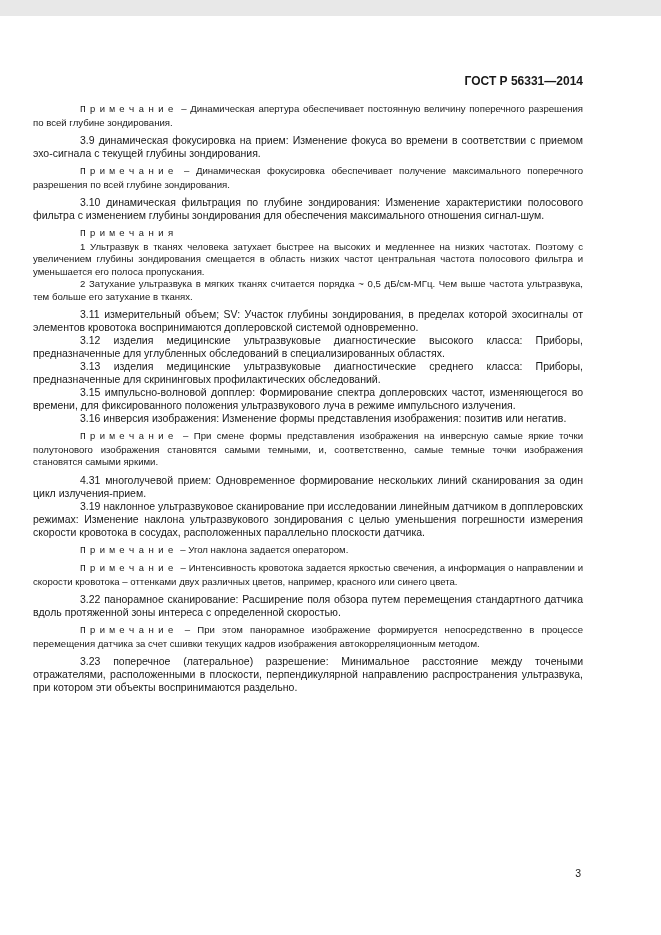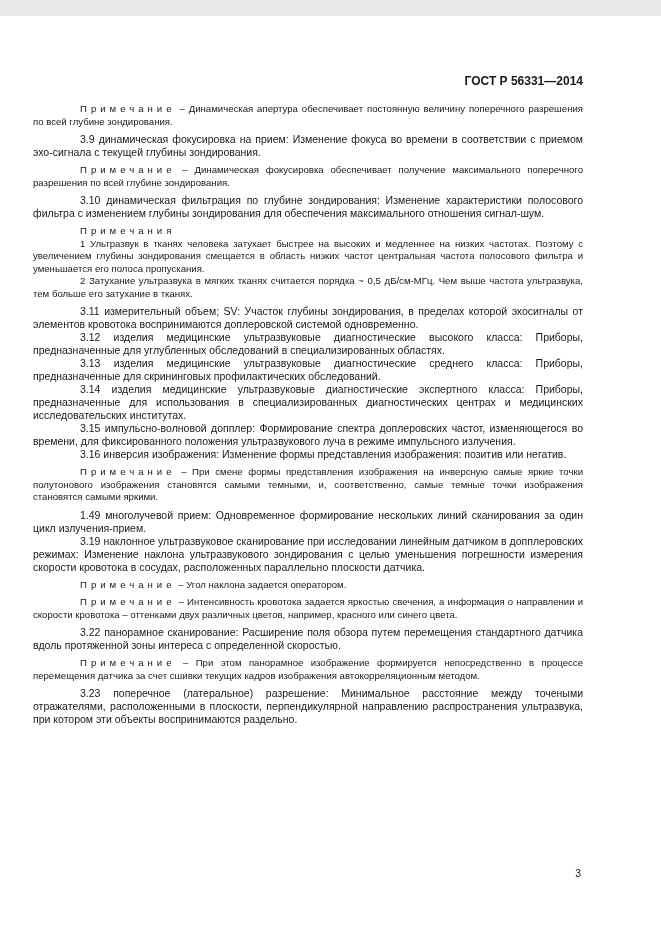--- a/index.html
+++ b/index.html
@@ -26,21 +26,21 @@
   p.term {
     font-size: 10.5px;
     line-height: 13px;
   }
   p.note, p.note-item, p.note-label-line {
     font-size: 9.6px;
     line-height: 12.5px;
   }
   p.note { margin: 5px 0; }
   .notes-block { margin: 5px 0; }
-  .note-label { letter-spacing: 4px; }
+  .note-label { letter-spacing: 4px; font-family: Liberation Mono, monospace; }
   b.term-name { font-weight: normal; }
   .page-number {
     position: absolute;
     top: 851px;
     right: 80px;
     font-size: 10.5px;
   }
 </style>
 </head>
 <body>
@@ -54,25 +54,24 @@
       <p class="note"><span class="note-label">Примечание</span> – Динамическая фокусировка обеспечивает получение максимального поперечного разрешения по всей глубине зондирования.</p>
       <p class="term"><span class="term-number">3.10 </span><b class="term-name">динамическая фильтрация по глубине зондирования:</b> Изменение характеристики полосового фильтра с изменением глубины зондирования для обеспечения максимального отношения сигнал-шум.</p>
       <div class="notes-block">
         <p class="note-label-line"><span class="note-label">Примечания</span></p>
         <p class="note-item">1 Ультразвук в тканях человека затухает быстрее на высоких и медленнее на низких частотах. Поэтому с увеличением глубины зондирования смещается в область низких частот центральная частота полосового фильтра и уменьшается его полоса пропускания.</p>
         <p class="note-item">2 Затухание ультразвука в мягких тканях считается порядка ~ 0,5 дБ/см-МГц. Чем выше частота ультразвука, тем больше его затухание в тканях.</p>
       </div>
       <p class="term"><span class="term-number">3.11 </span><b class="term-name">измерительный объем;</b><span class="term-abbr"> SV:</span> Участок глубины зондирования, в пределах которой эхосигналы от элементов кровотока воспринимаются доплеровской системой одновременно.</p>
       <p class="term"><span class="term-number">3.12 </span><b class="term-name">изделия медицинские ультразвуковые диагностические высокого класса:</b> Приборы, предназначенные для углубленных обследований в специализированных областях.</p>
       <p class="term"><span class="term-number">3.13 </span><b class="term-name">изделия медицинские ультразвуковые диагностические среднего класса:</b> Приборы, предназначенные для скрининговых профилактических обследований.</p>
-      <p class="term"><span class="term-number">3.14 </span><b class="term-name">изделия медицинские ультразвуковые диагностические экспертного класса:</b> Приборы, предназначенные для использования в специализированных диагностических центрах и медицинских исследовательских институтах.</p>
       <p class="term"><span class="term-number">3.15 </span><b class="term-name">импульсно-волновой допплер:</b> Формирование спектра доплеровских частот, изменяющегося во времени, для фиксированного положения ультразвукового луча в режиме импульсного излучения.</p>
       <p class="term"><span class="term-number">3.16 </span><b class="term-name">инверсия изображения:</b> Изменение формы представления изображения: позитив или негатив.</p>
       <p class="note"><span class="note-label">Примечание</span> – При смене формы представления изображения на инверсную самые яркие точки полутонового изображения становятся самыми темными, и, соответственно, самые темные точки изображения становятся самыми яркими.</p>
-      <p class="term"><span class="term-number">1.49 </span><b class="term-name">многолучевой прием:</b> Одновременное формирование нескольких линий сканирования за один цикл излучения-прием.</p>
+      <p class="term"><span class="term-number">4.31 </span><b class="term-name">многолучевой прием:</b> Одновременное формирование нескольких линий сканирования за один цикл излучения-прием.</p>
       <p class="term"><span class="term-number">3.19 </span><b class="term-name">наклонное ультразвуковое сканирование при исследовании линейным датчиком в допплеровских режимах:</b> Изменение наклона ультразвукового зондирования с целью уменьшения погрешности измерения скорости кровотока в сосудах, расположенных параллельно плоскости датчика.</p>
       <p class="note"><span class="note-label">Примечание</span> – Угол наклона задается оператором.</p>
       <p class="note"><span class="note-label">Примечание</span> – Интенсивность кровотока задается яркостью свечения, а информация о направлении и скорости кровотока – оттенками двух различных цветов, например, красного или синего цвета.</p>
       <p class="term"><span class="term-number">3.22 </span><b class="term-name">панорамное сканирование:</b> Расширение поля обзора путем перемещения стандартного датчика вдоль протяженной зоны интереса с определенной скоростью.</p>
       <p class="note"><span class="note-label">Примечание</span> – При этом панорамное изображение формируется непосредственно в процессе перемещения датчика за счет сшивки текущих кадров изображения автокорреляционным методом.</p>
       <p class="term"><span class="term-number">3.23 </span><b class="term-name">поперечное (латеральное) разрешение:</b> Минимальное расстояние между точеными отражателями, расположенными в плоскости, перпендикулярной направлению распространения ультразвука, при котором эти объекты воспринимаются раздельно.</p>
     </div>
 
   <div class="page-number">3</div>
 </div>

